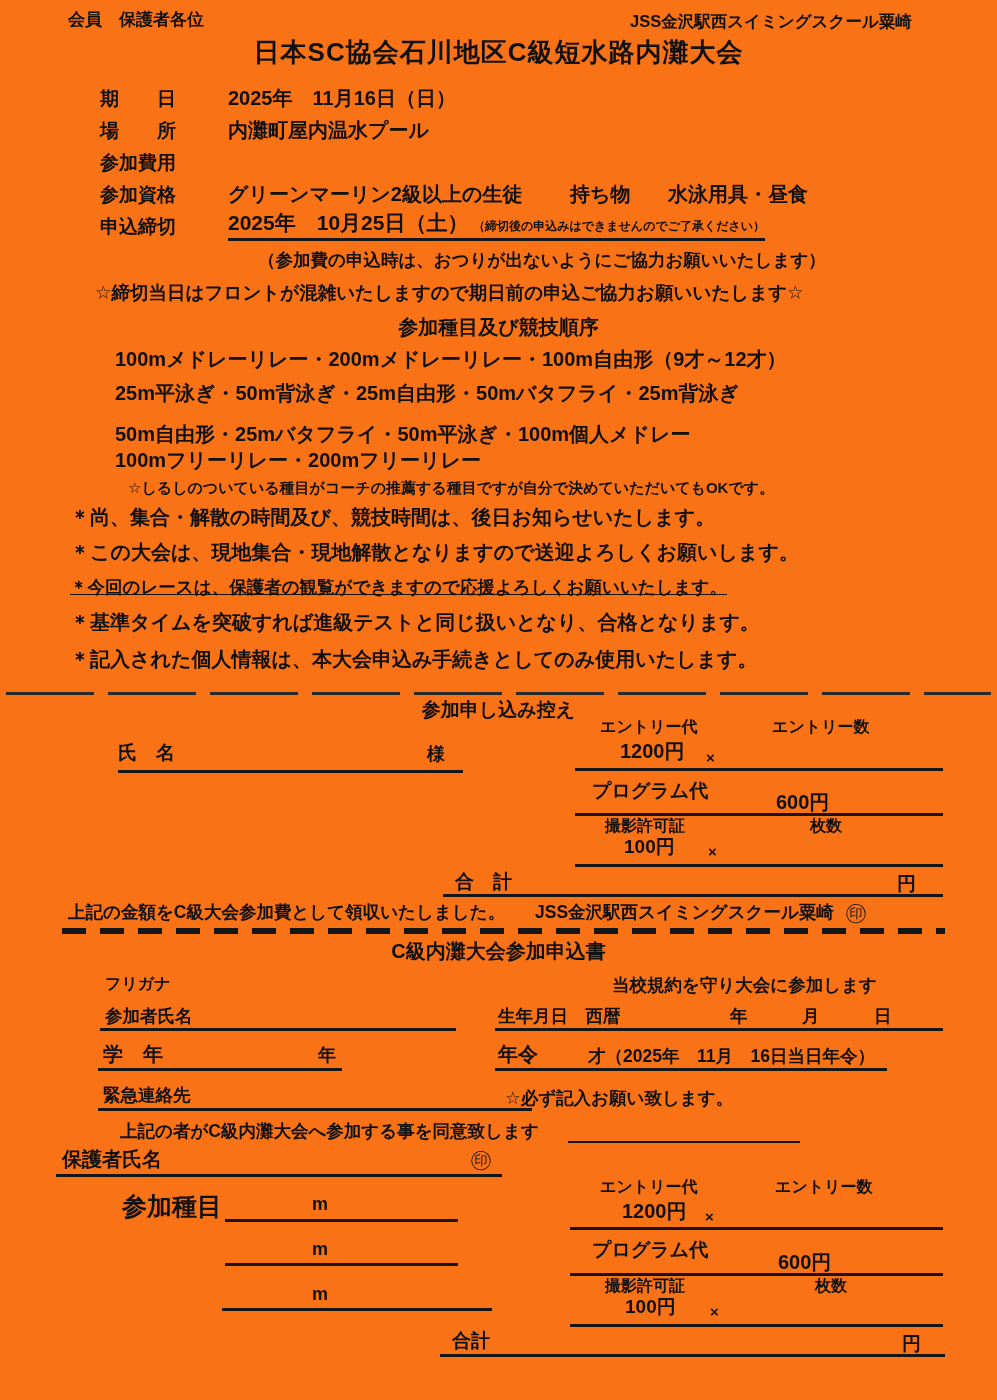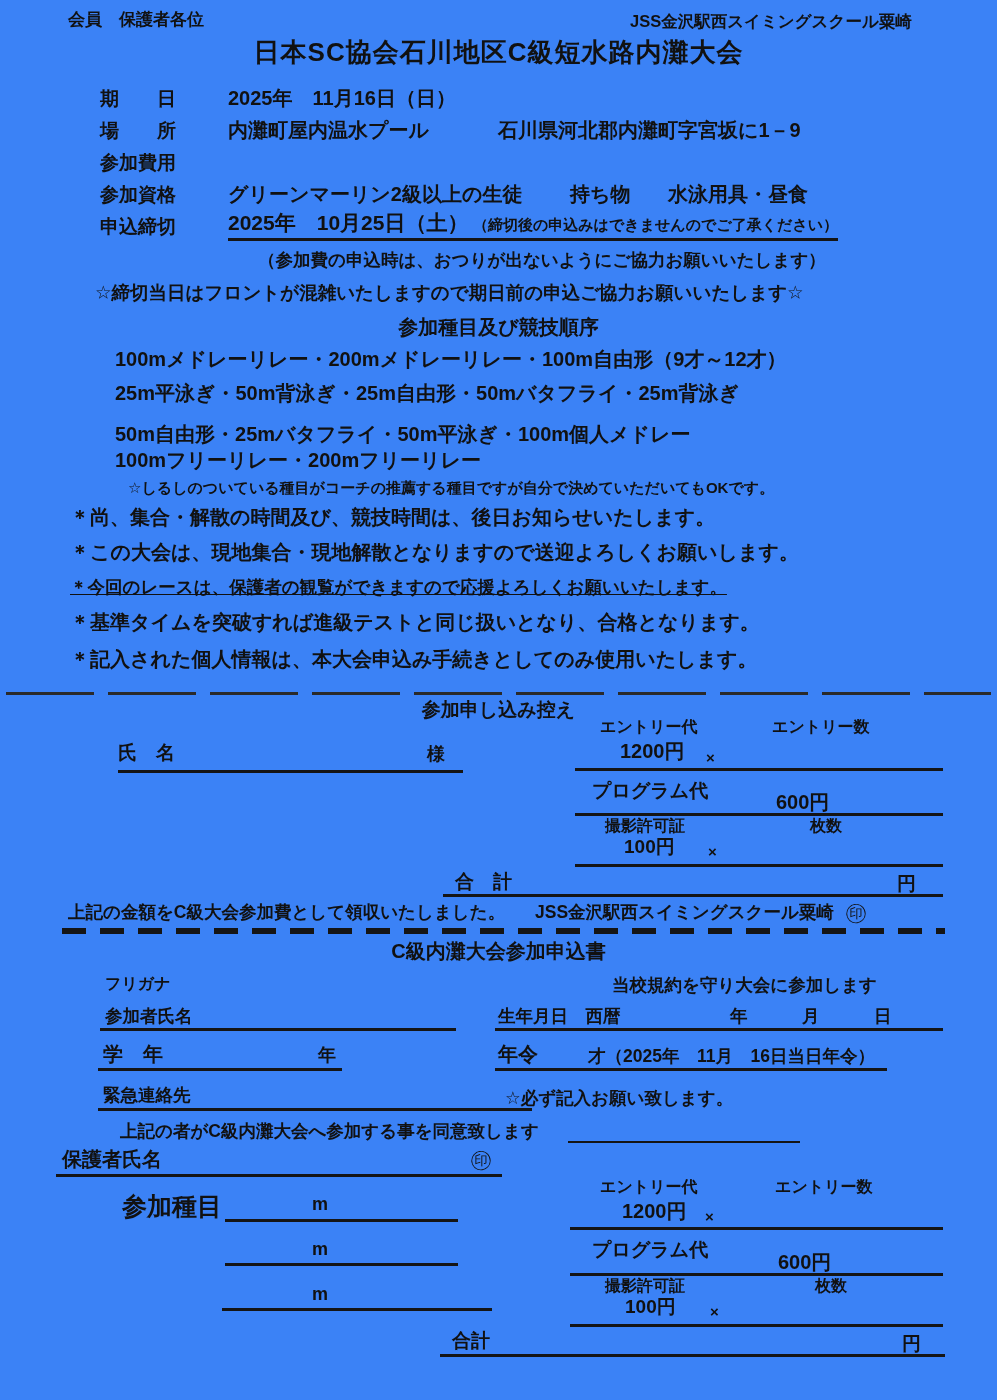--- a/index.html
+++ b/index.html
@@ -1,18 +1,18 @@
 <!DOCTYPE html>
 <html><head>
 <meta charset="utf-8">
 <style>
   html,body{margin:0;padding:0;background:#8a8a8a;}
   .sheet{
     position:relative;width:997px;height:1400px;margin:0 auto;
-    background:#3b82f6;color:#111;
+    background:#f97316;color:#111;
     font-family:"Liberation Sans","DejaVu Sans",sans-serif;
     font-weight:700;overflow:hidden;
   }
   .t{position:absolute;white-space:nowrap;line-height:1.15;}
   .center{left:0;right:0;text-align:center;}
   .line{position:absolute;background:#151515;height:2.5px;}
   .line3{height:3px;}
   .line2{height:2px;}
   .ulbox{border-bottom:3px solid #151515;padding-bottom:3px;}
   .dash-thin{
@@ -36,33 +36,32 @@
 
   <div class="t" style="left:68px;top:10px;font-size:17px;">会員　保護者各位</div>
   <div class="t" style="left:630px;top:12px;font-size:16.5px;">JSS金沢駅西スイミングスクール粟崎</div>
   <div class="t center" style="top:38px;font-size:26px;letter-spacing:1px;">日本SC協会石川地区C級短水路内灘大会</div>
 
   <div class="t" style="left:100px;top:88px;font-size:19px;">期　　日</div>
   <div class="t" style="left:228px;top:87px;font-size:20px;">2025年　11月16日（日）</div>
 
   <div class="t" style="left:100px;top:120px;font-size:19px;">場　　所</div>
   <div class="t" style="left:228px;top:119px;font-size:20px;">内灘町屋内温水プール</div>
-  <div class="t" style="left:498px;top:119px;font-size:20px;">石川県河北郡内灘町字宮坂に1－9</div>
 
   <div class="t" style="left:100px;top:152px;font-size:19px;">参加費用</div>
 
   <div class="t" style="left:100px;top:184px;font-size:19px;">参加資格</div>
   <div class="t" style="left:228px;top:183px;font-size:20px;">グリーンマーリン2級以上の生徒</div>
   <div class="t" style="left:570px;top:183px;font-size:20px;">持ち物</div>
   <div class="t" style="left:668px;top:183px;font-size:20px;">水泳用具・昼食</div>
 
   <div class="t" style="left:100px;top:216px;font-size:19px;">申込締切</div>
   <div class="t ulbox" style="left:228px;top:211px;">
     <span style="font-size:21px;">2025年　10月25日（土）</span>
-    <span style="font-size:15px;">（締切後の申込みはできませんのでご了承ください）</span>
+    <span style="font-size:12px;">（締切後の申込みはできませんのでご了承ください）</span>
   </div>
 
   <div class="t" style="left:95px;top:282px;font-size:18.5px;">☆締切当日はフロントが混雑いたしますので期日前の申込ご協力お願いいたします☆</div>
   <div class="t" style="left:258px;top:250px;font-size:17.5px;">（参加費の申込時は、おつりが出ないようにご協力お願いいたします）</div>
 
   <div class="t center" style="top:316px;font-size:20px;">参加種目及び競技順序</div>
   <div class="t" style="left:115px;top:348px;font-size:20px;">100mメドレーリレー・200mメドレーリレー・100m自由形（9才～12才）</div>
   <div class="t" style="left:115px;top:382px;font-size:20px;">25m平泳ぎ・50m背泳ぎ・25m自由形・50mバタフライ・25m背泳ぎ</div>
   <div class="t" style="left:115px;top:423px;font-size:20px;">50m自由形・25mバタフライ・50m平泳ぎ・100m個人メドレー</div>
   <div class="t" style="left:115px;top:449px;font-size:20px;">100mフリーリレー・200mフリーリレー</div>

